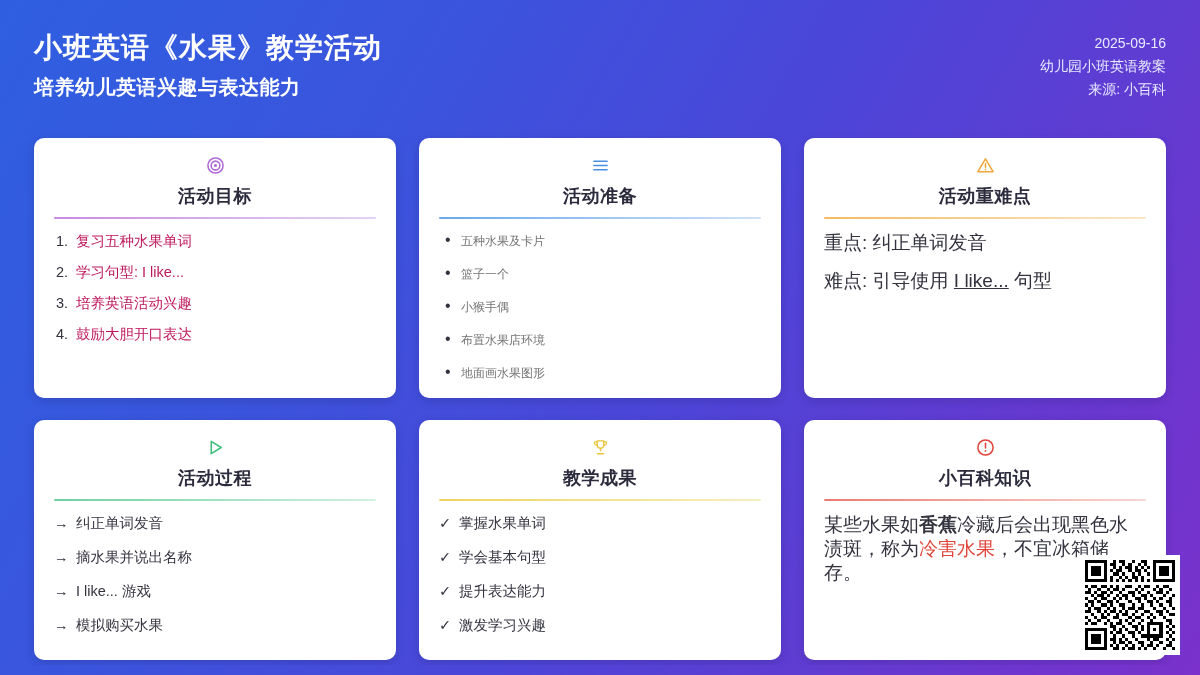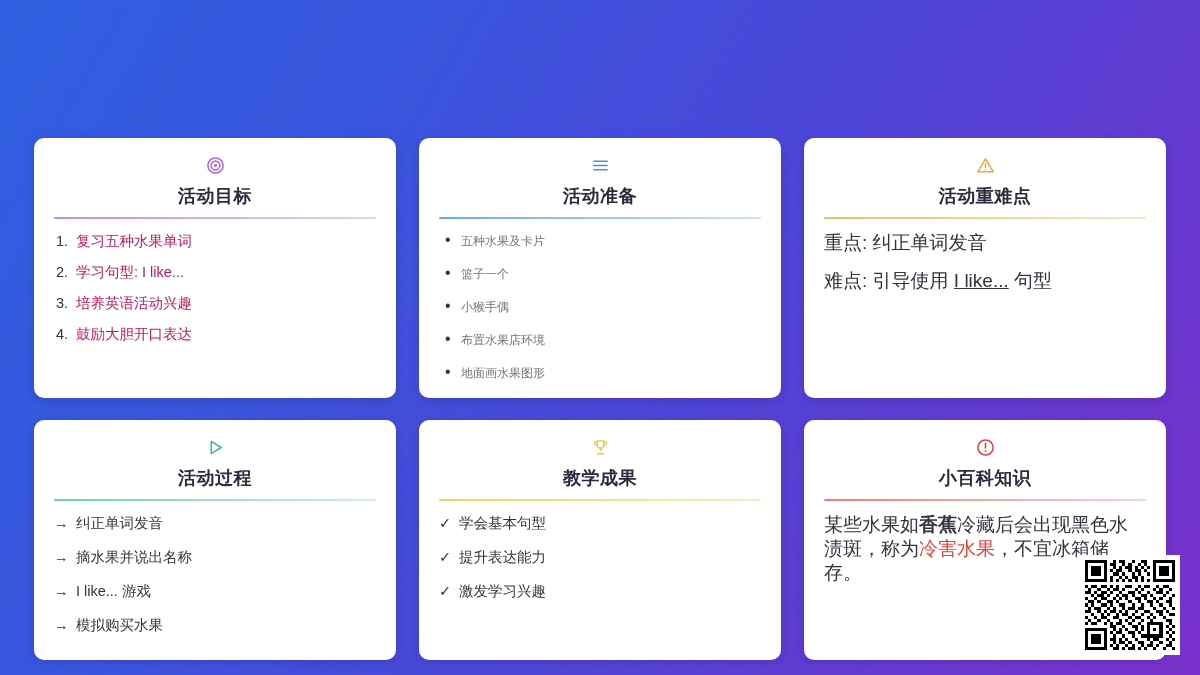--- a/index.html
+++ b/index.html
@@ -175,20 +175,31 @@
   .qr {
     width: 90px; height: 90px;
     display: block;
   }
 </style>
 </head>
 <body>
 
 <div class="page">
 
+  <div class="header">
+    <div class="title-block">
+      <div class="main-title">小班英语《水果》教学活动</div>
+      <div class="sub-title">培养幼儿英语兴趣与表达能力</div>
+    </div>
+    <div class="meta-block">
+      <div>2025-09-16</div>
+      <div>幼儿园小班英语教案</div>
+      <div>来源: 小百科</div>
+    </div>
+  </div>
 
   <div class="grid">
 
     <div class="card">
       <div class="card-head">
         <span class="icon">
           <svg viewBox="0 0 20 20" width="19" height="19">
             <circle cx="10" cy="10" r="8" fill="none" stroke="#b06ad8" stroke-width="1.6"></circle>
             <circle cx="10" cy="10" r="4.6" fill="none" stroke="#b06ad8" stroke-width="1.6"></circle>
             <circle cx="10" cy="10" r="1.6" fill="#b06ad8"></circle>
@@ -274,20 +285,21 @@
             <path d="M6.5 4 H4.2 a2 2 0 0 0 2.3 3.2" fill="none" stroke="#e8c43a" stroke-width="1.3"></path>
             <path d="M13.5 4 H15.8 a2 2 0 0 1 -2.3 3.2" fill="none" stroke="#e8c43a" stroke-width="1.3"></path>
             <line x1="10" y1="10.6" x2="10" y2="14" stroke="#e8c43a" stroke-width="1.5"></line>
             <line x1="6.8" y1="16.6" x2="13.2" y2="16.6" stroke="#e8c43a" stroke-width="1.5" stroke-linecap="round"></line>
           </svg>
         </span>
         <span class="card-title">教学成果</span>
       </div>
       <div class="rule" style="background:linear-gradient(90deg,#eed45e,#f7eec0);"></div>
       <ul class="check">
+        <li>掌握水果单词</li>
         <li>学会基本句型</li>
         <li>提升表达能力</li>
         <li>激发学习兴趣</li>
       </ul>
     </div>
 
     <div class="card">
       <div class="card-head">
         <span class="icon">
           <svg viewBox="0 0 20 20" width="19" height="19">

